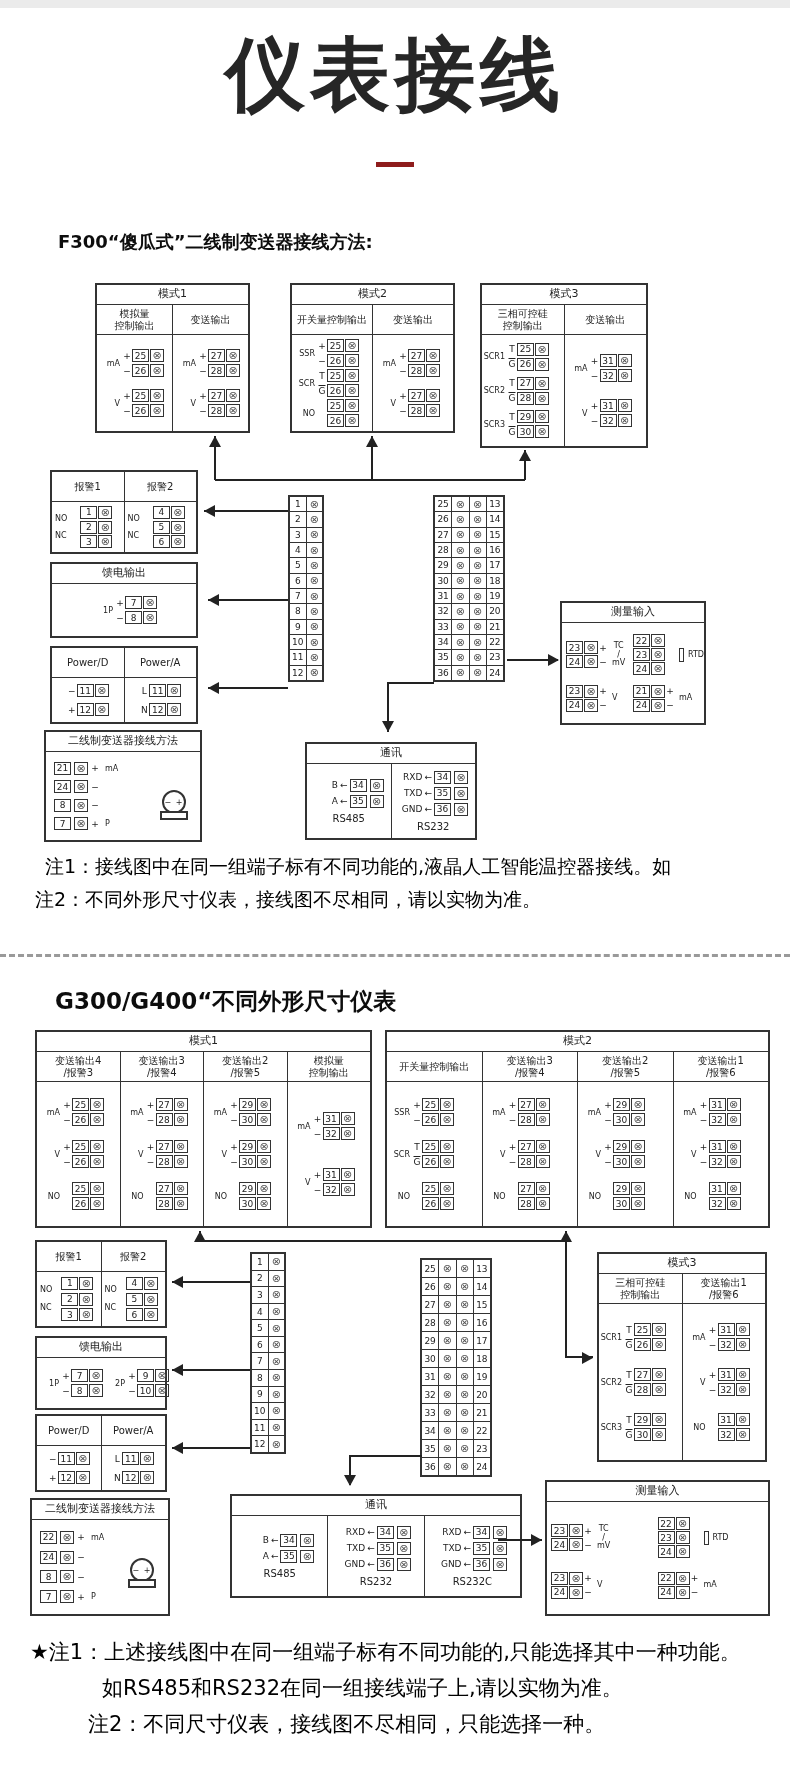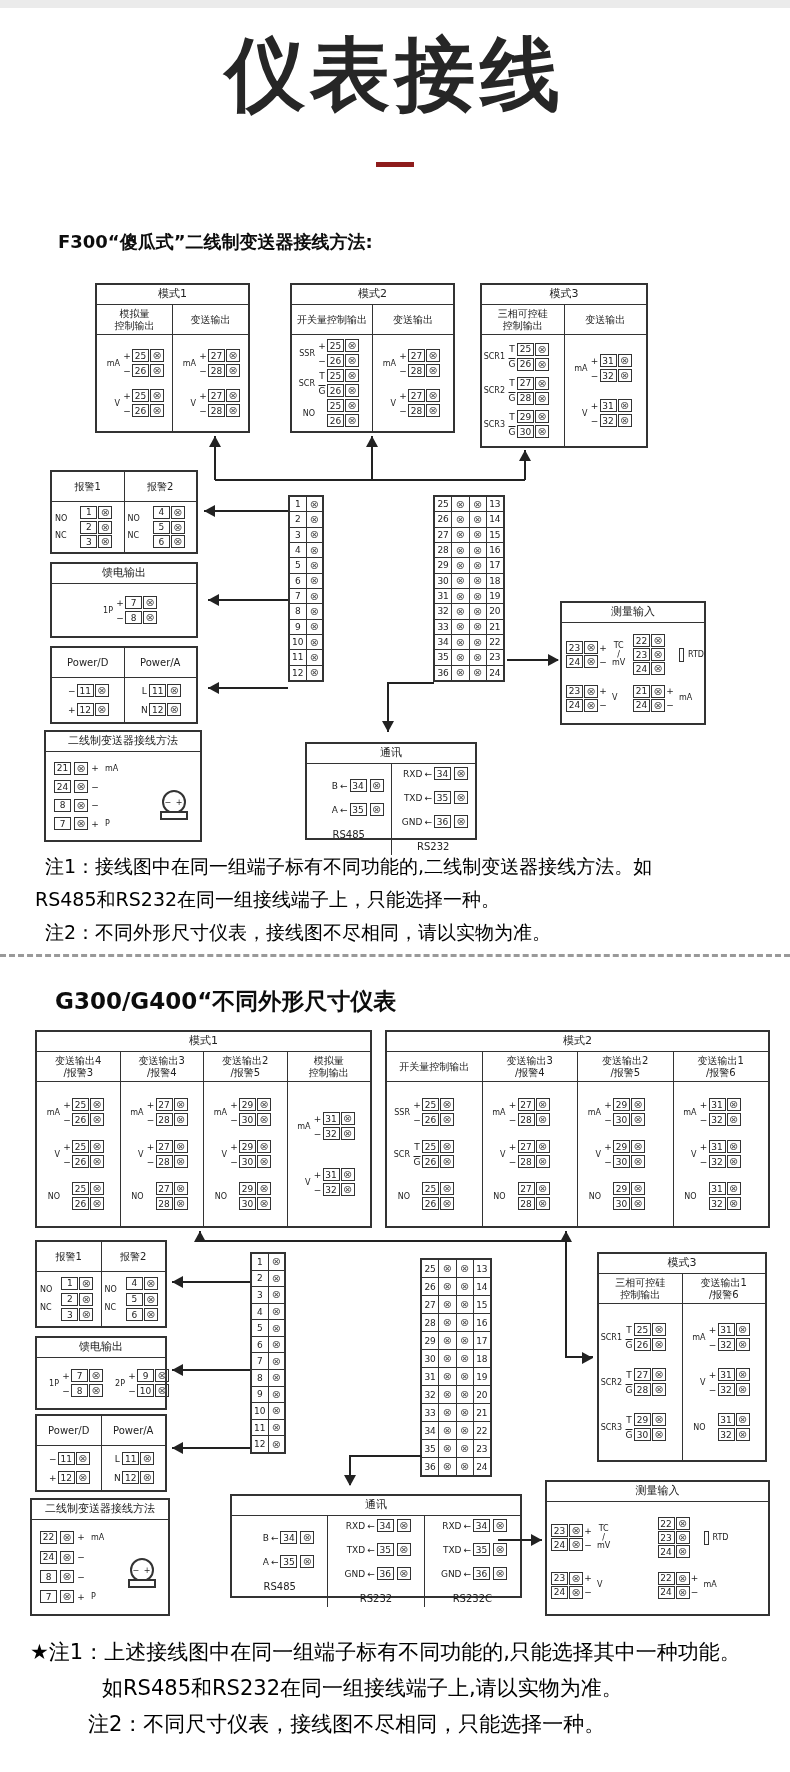--- a/index.html
+++ b/index.html
@@ -71,21 +71,21 @@
 
   
   .m-body{flex:1;display:flex;flex-wrap:wrap;align-content:space-evenly;padding:2px 4px;}
   .mgroup{width:50%;display:flex;align-items:center;gap:2px;}
   .m-rows{display:flex;flex-direction:column;gap:1px;}
   .m-label{font-size:8px;white-space:pre-line;line-height:1.05;text-align:center;margin-left:2px;}
   .res{width:5px;height:14px;border:1px solid #333;margin-left:2px;flex-shrink:0;}
 
   
   .comm-body{flex:1;display:flex;}
-  .ccol{flex:1;border-right:1px solid #333;display:flex;flex-direction:column;justify-content:center;align-items:center;gap:11px;padding:3px 0;min-width:0;}
+  .ccol{flex:1;border-right:1px solid #333;display:flex;flex-direction:column;justify-content:center;align-items:center;gap:3px;padding:3px 0;min-width:0;}
   .ccol:last-child{border-right:none;}
   .crow{display:flex;align-items:center;gap:2px;}
   .cl{font-size:9px;min-width:24px;text-align:right;}
   .carr{font-size:9px;}
   .ccap{font-size:10px;margin-top:2px;}
 
   
   .aline{position:absolute;background:#222;}
   .ahead{position:absolute;width:0;height:0;}
   .ahead-u{border-left:6px solid transparent;border-right:6px solid transparent;border-bottom:11px solid #222;}
@@ -97,22 +97,21 @@
 <body>
 
 <div class="topbar"></div>
 <h1 class="main-title">仪表接线</h1>
 <div class="red-dash"></div>
 
 <div class="sec-heading" id="f300-heading">F300“傻瓜式”二线制变送器接线方法:</div>
 <div class="sec-heading" id="g-heading">G300/G400“不同外形尺寸仪表</div>
 
 <div class="notes" id="f300-notes">
-  <div class="note-line">注1：接线图中在同一组端子标有不同功能的,二线制变送器接线方法。如</div>
-  <div class="note-line">RS485和RS232在同一组接线端子上，只能选择一种。</div>
+  <div class="note-line">注1：接线图中在同一组端子标有不同功能的,液晶人工智能温控器接线。如</div>
   <div class="note-line">注2：不同外形尺寸仪表，接线图不尽相同，请以实物为准。</div>
 </div>
 <div class="divider"></div>
 <div class="notes" id="g-notes">
   <div class="note-line">★注1：上述接线图中在同一组端子标有不同功能的,只能选择其中一种功能。</div>
   <div class="note-line">如RS485和RS232在同一组接线端子上,请以实物为准。</div>
   <div class="note-line">注2：不同尺寸仪表，接线图不尽相同，只能选择一种。</div>
 </div>
 
 <div id="diagram" style="position:absolute;left:0;top:0;width:648px;height:1772px;">

